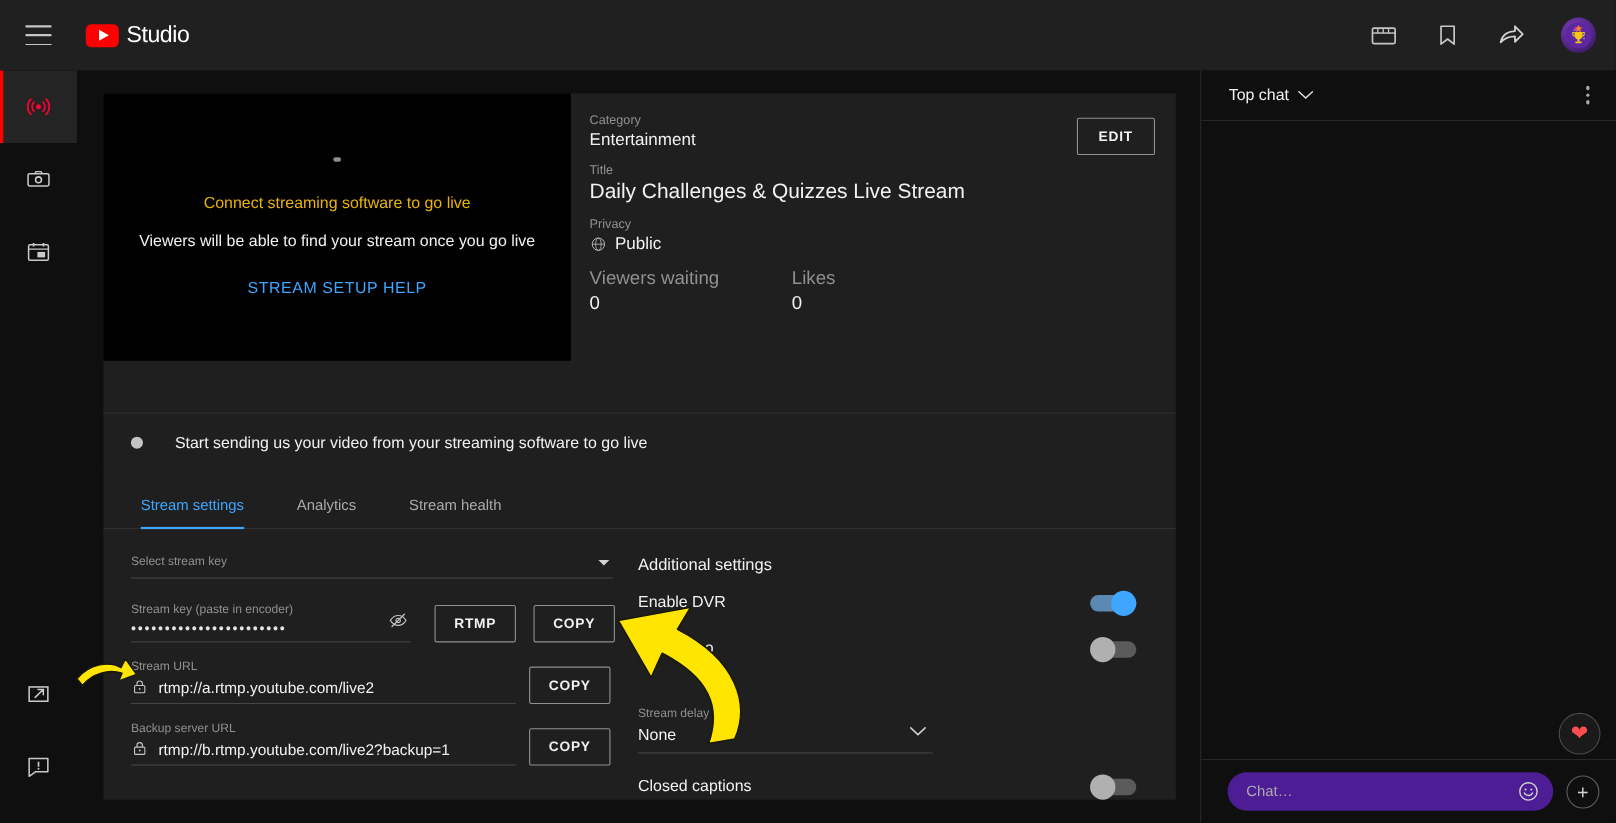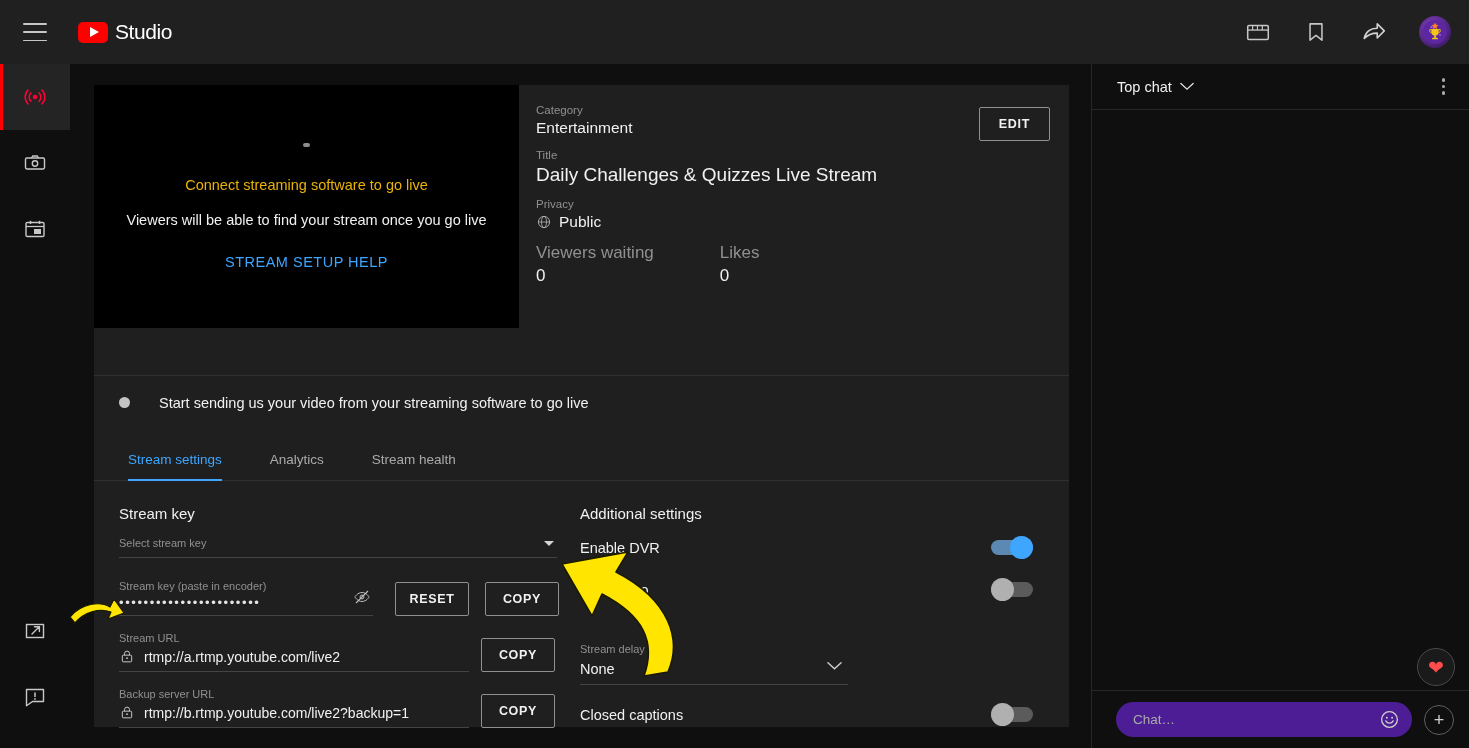--- a/index.html
+++ b/index.html
@@ -143,21 +143,21 @@
     border: 1px solid #909090; background: transparent; color: #f1f1f1;
     font-size: 12.5px; font-weight: 600; letter-spacing: .7px;
     padding: 9px 0; width: 74px; border-radius: 2px; cursor: pointer; text-align: center;
     font-family: "Liberation Sans", sans-serif;
   }
   .url-row { display: flex; align-items: flex-end; margin-top: 16px; }
   .url-field { width: 350px; border-bottom: 1px solid #444; padding-bottom: 6px; }
   .url-lbl { font-size: 11px; color: #909090; margin-bottom: 4px; }
   .url-val { display: flex; align-items: center; gap: 9px; font-size: 14px; color: #f1f1f1; }
 
-  .set-row { display: flex; justify-content: space-between; margin-top: 26px; }
+  .set-row { display: flex; align-items: center; justify-content: space-between; margin-top: 26px; }
   .set-label { font-size: 14.5px; color: #f1f1f1; }
   .toggle { width: 42px; height: 15px; border-radius: 8px; position: relative; cursor: pointer; }
   .toggle .knob { position: absolute; top: -4px; width: 23px; height: 23px; border-radius: 50%; }
   .toggle.on { background: #5b89b3; }
   .toggle.on .knob { right: 0; background: #3ea6ff; }
   .toggle.off { background: #5b5b5b; }
   .toggle.off .knob { left: 0; background: #b0b0b0; }
 
   .delay-row { margin-top: 45px; position: relative; border-bottom: 1px solid #444; padding-bottom: 7px; width: 268px; }
   .delay-lbl { font-size: 11px; color: #909090; margin-bottom: 6px; }
@@ -341,40 +341,39 @@
     <div class="tabs-card">
       <div class="tabs">
         <div class="tab active">Stream settings</div>
         <div class="tab">Analytics</div>
         <div class="tab">Stream health</div>
       </div>
 
       <div class="settings-body">
 
         <div class="col-left">
-          <div class="sec-title">Stream key</div>
 
           <div class="sel-row">
             <div class="sel-label">Select stream key</div>
             <div class="caret-down"></div>
           </div>
 
           <div class="key-row">
             <div class="key-field">
               <div class="key-lbl">Stream key (paste in encoder)</div>
               <div class="key-dots">•••••••••••••••••••••••</div>
               <span class="eye-btn">
                 <svg width="18" height="18" viewBox="0 0 24 24">
                   <path d="M2.5 12s3.6-6 9.5-6 9.5 6 9.5 6-3.6 6-9.5 6S2.5 12 2.5 12z" fill="none" stroke="#c0c0c0" stroke-width="1.3"></path>
                   <circle cx="12" cy="12" r="2.6" fill="none" stroke="#c0c0c0" stroke-width="1.3"></circle>
                   <line x1="4" y1="20" x2="20" y2="4" stroke="#c0c0c0" stroke-width="1.5"></line>
                 </svg>
               </span>
             </div>
-            <button class="btn-outline" style="margin-left:22px;">RESET</button>
+            <button class="btn-outline" style="margin-left:22px;">RTMP</button>
             <button class="btn-outline" style="margin-left:16px;">COPY</button>
           </div>
 
           <div class="url-row">
             <div class="url-field">
               <div class="url-lbl">Stream URL</div>
               <div class="url-val">
                 <svg width="16" height="17" viewBox="0 0 24 24">
                   <rect x="5" y="10" width="14" height="10" rx="1.4" fill="none" stroke="#c6c6c6" stroke-width="1.5"></rect>
                   <path d="M8.3 10V7.6a3.7 3.7 0 017.4 0V10" fill="none" stroke="#c6c6c6" stroke-width="1.5"></path>

